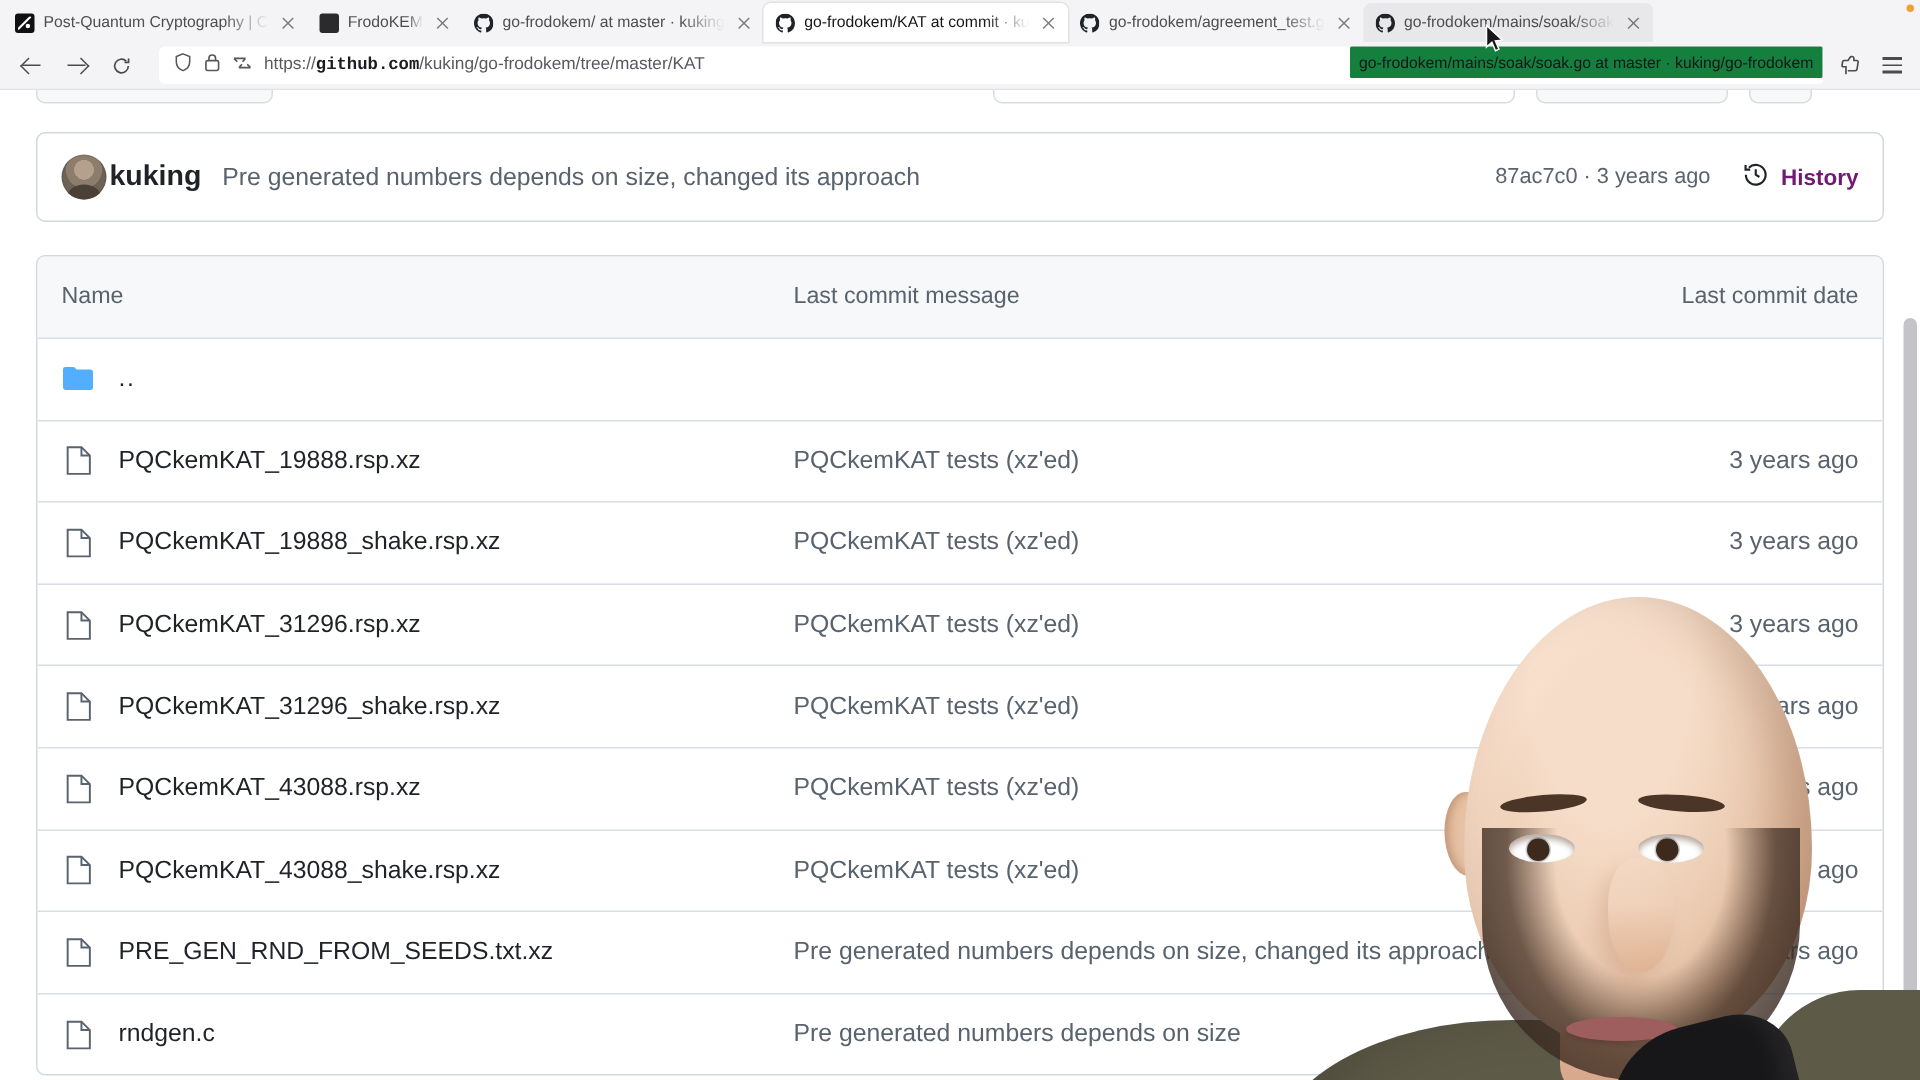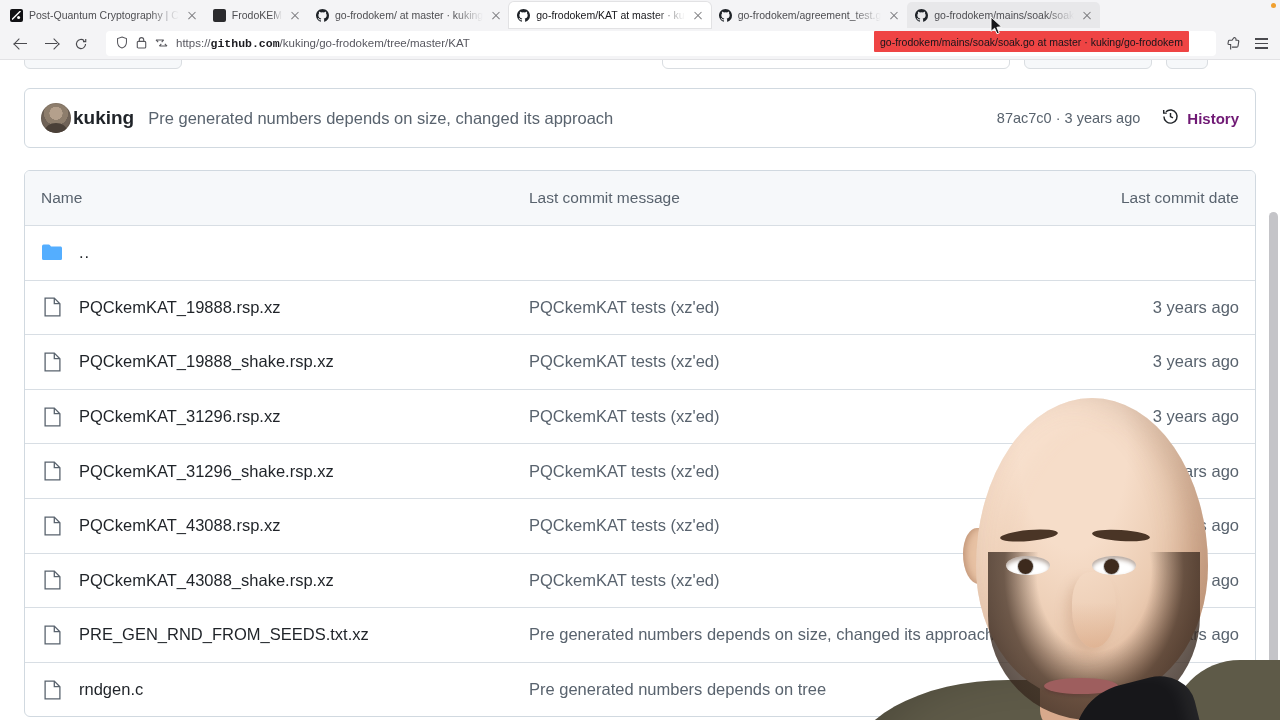--- a/index.html
+++ b/index.html
@@ -174,23 +174,23 @@
   .icon-btn {
     width: 26px; height: 26px;
     display: flex; align-items: center; justify-content: center;
   }
   .hamburger { display: flex; flex-direction: column; gap: 3px; }
   .hamburger i { display:block; width: 13px; height: 1.4px; background: #4a4a4f; }
 
   
   .url-tooltip {
     position: absolute;
-    left: 874px; top: 31px;
+    left: 900px; top: 31px;
     height: 21px;
-    background: #ef4444;
+    background: #15803d;
     color: #15151a;
     font-size: 10.5px;
     display: flex; align-items: center;
     padding: 0 6px;
     white-space: nowrap;
     z-index: 60;
     border-radius: 1px;
   }
   .zoom-pill {
     position: absolute;
@@ -541,21 +541,21 @@
         <span class="tab-title">go-frodokem/ at master · kuking</span>
         <span class="tab-close"></span>
       </div>
 
       <div class="tab active">
         <span class="tab-favicon">
           <svg width="13" height="13" viewBox="0 0 16 16" fill="#1f2328">
               <path d="M8 0C3.58 0 0 3.58 0 8c0 3.54 2.29 6.53 5.47 7.59.4.07.55-.17.55-.38l-.01-1.33c-2.23.48-2.7-1.07-2.7-1.07-.36-.93-.89-1.18-.89-1.18-.73-.5.06-.49.06-.49.8.06 1.23.83 1.23.83.72 1.23 1.88.88 2.34.67.07-.52.28-.88.51-1.08-1.78-.2-3.64-.89-3.64-3.95 0-.87.31-1.59.82-2.15-.08-.2-.36-1.02.08-2.12 0 0 .67-.21 2.2.82a7.6 7.6 0 0 1 4 0c1.53-1.03 2.2-.82 2.2-.82.44 1.1.16 1.92.08 2.12.51.56.82 1.28.82 2.15 0 3.07-1.87 3.75-3.65 3.95.29.25.54.73.54 1.48l-.01 2.2c0 .21.15.46.55.38A8.01 8.01 0 0 0 16 8c0-4.42-3.58-8-8-8z"></path>
             </svg>
         </span>
-        <span class="tab-title">go-frodokem/KAT at master · ku</span>
+        <span class="tab-title">go-frodokem/KAT at commit · ku</span>
         <span class="tab-close"></span>
       </div>
 
       <div class="tab">
         <span class="tab-favicon">
           <svg width="13" height="13" viewBox="0 0 16 16" fill="#1f2328">
               <path d="M8 0C3.58 0 0 3.58 0 8c0 3.54 2.29 6.53 5.47 7.59.4.07.55-.17.55-.38l-.01-1.33c-2.23.48-2.7-1.07-2.7-1.07-.36-.93-.89-1.18-.89-1.18-.73-.5.06-.49.06-.49.8.06 1.23.83 1.23.83.72 1.23 1.88.88 2.34.67.07-.52.28-.88.51-1.08-1.78-.2-3.64-.89-3.64-3.95 0-.87.31-1.59.82-2.15-.08-.2-.36-1.02.08-2.12 0 0 .67-.21 2.2.82a7.6 7.6 0 0 1 4 0c1.53-1.03 2.2-.82 2.2-.82.44 1.1.16 1.92.08 2.12.51.56.82 1.28.82 2.15 0 3.07-1.87 3.75-3.65 3.95.29.25.54.73.54 1.48l-.01 2.2c0 .21.15.46.55.38A8.01 8.01 0 0 0 16 8c0-4.42-3.58-8-8-8z"></path>
             </svg>
         </span>
         <span class="tab-title">go-frodokem/agreement_test.g</span>
@@ -785,21 +785,21 @@
         <div class="row">
           <div class="col-name">
             <span class="icon-wrap">
               <svg width="17" height="20" viewBox="0 0 17 20" fill="none" stroke="#59636e" stroke-width="1.3">
                   <path d="M1.1 1.1h9.2l5.6 5.6v12.2H1.1V1.1z"></path>
                   <path d="M10.3 1.1v5.6h5.6"></path>
                 </svg>
             </span>
             <span class="cell-name">rndgen.c</span>
           </div>
-          <div class="col-msg"><span class="cell-msg">Pre generated numbers depends on tree</span></div>
+          <div class="col-msg"><span class="cell-msg">Pre generated numbers depends on size</span></div>
           <div class="col-date"><span class="cell-date">3 years ago</span></div>
         </div>
 
       </div>
     </div>
 
     <div class="cam cam-shirt"></div>
     <div class="cam cam-shoulder-r"></div>
     <div class="cam cam-neck"></div>
     <div class="cam cam-ear-l"></div>

